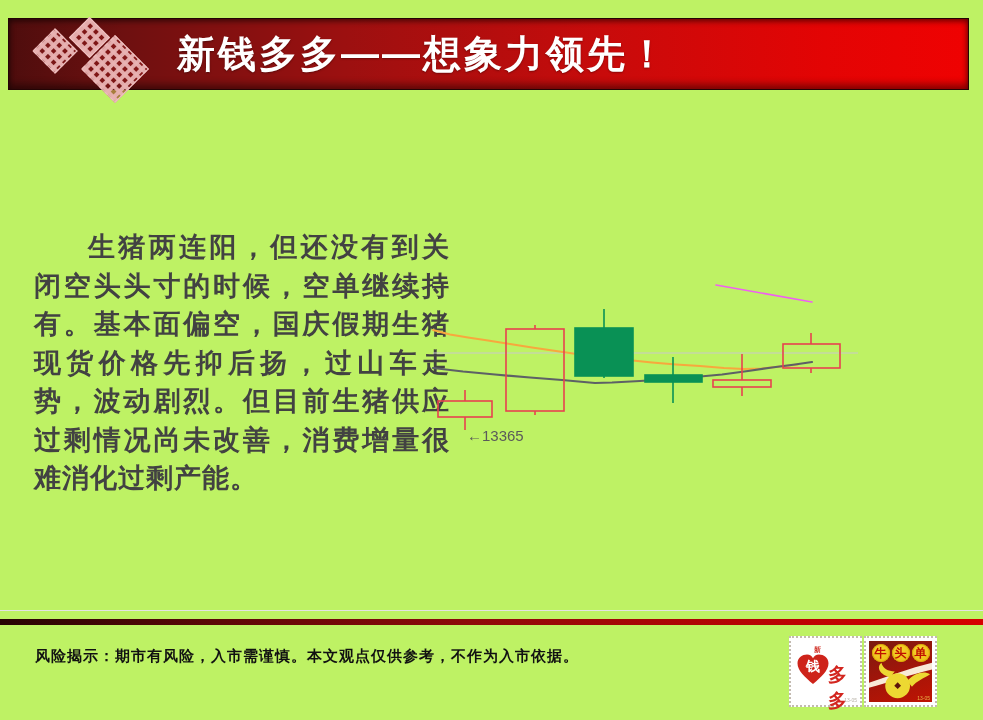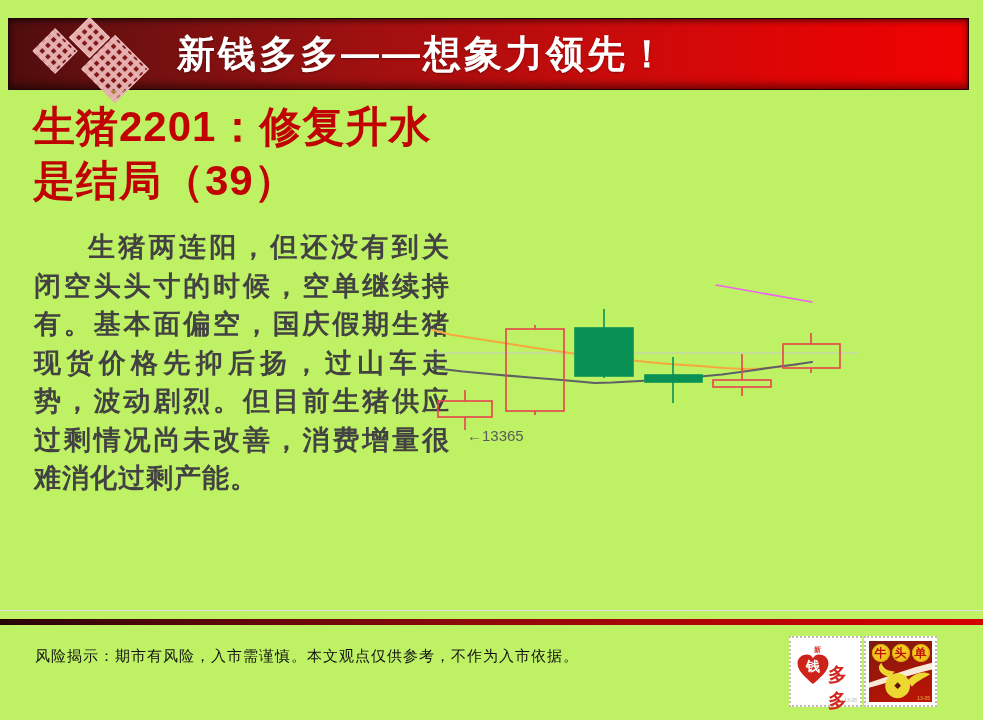--- a/index.html
+++ b/index.html
@@ -45,21 +45,21 @@
   
   #chart-svg{position:absolute;left:0;top:0;width:983px;height:720px;pointer-events:none;}
   
   .footer-faint-line{position:absolute;left:0;top:610px;width:983px;height:1px;background:#e3e3e3;}
   .footer-bar{
     position:absolute;left:0;top:619px;width:983px;height:6px;
     background:linear-gradient(90deg,#270404 0%,#5c0707 22%,#8e0a0a 48%,#b50404 75%,#d60000 100%);
   }
   .disclaimer{
     position:absolute;left:35px;top:647px;color:#111;
-    font-size:15px;font-weight:normal;letter-spacing:1px;
+    font-size:15px;font-weight:bold;letter-spacing:1px;
   }
   
   .stamp{position:absolute;top:636px;width:73px;height:71px;background:#fff;border:2px dotted #c3bab0;box-sizing:border-box;}
   .stamp-qdd{left:789px;}
   .stamp-ntd{left:864px;}
   .stamp-qdd .tiny-top{position:absolute;left:23px;top:7px;font-size:7px;color:#d2342a;font-weight:bold;}
   .heart{position:absolute;left:5px;top:16px;width:34px;height:31px;}
   .heart svg{position:absolute;left:0;top:0;width:100%;height:100%;}
   .heart-char{
     position:absolute;left:0;top:4px;width:100%;text-align:center;
@@ -88,21 +88,20 @@
 
   <header class="banner">
     <div class="banner-logo">
       <span class="diamond d1"></span>
       <span class="diamond d2"></span>
       <span class="diamond d3"></span>
     </div>
     <div class="banner-title">新钱多多——想象力领先！</div>
   </header>
 
-  <h1 class="slide-title"><span>生猪2201：修复升水</span><br><span>是结局（39）</span></h1>
 
   <p class="body-text">生猪两连阳，但还没有到关闭空头头寸的时候，空单继续持有。基本面偏空，国庆假期生猪现货价格先抑后扬，过山车走势，波动剧烈。但目前生猪供应过剩情况尚未改善，消费增量很难消化过剩产能。</p>
 
   <svg id="chart-svg" viewBox="0 0 983 720" xmlns="http://www.w3.org/2000/svg">
       <line x1="433" x2="858" y1="353" y2="353" stroke="#c9c9c9" stroke-width="1"></line>
       <polyline points="433,330 450,334.5 468,337.5 488,340.5 510,344 532,347.5 556,351 580,354.5 604,357.5 628,360 652,362.5 676,364.5 700,366 724,368 744,369 762,368.5 780,366.5 798,364.5" fill="none" stroke="#f7a83d" stroke-width="2" stroke-linecap="round" stroke-linejoin="round"></polyline>
       <polyline points="433,368 463,371.5 495,374.5 530,377.5 562,380 595,383 612,382.5 640,381 668,379 695,377 722,374.5 748,371 772,367.5 795,364.5 812,362" fill="none" stroke="#5d6166" stroke-width="2.2" stroke-linecap="round" stroke-linejoin="round"></polyline>
       <polyline points="716,285 812,302" fill="none" stroke="#f05ef2" stroke-width="1.6" stroke-linecap="round" stroke-linejoin="round"></polyline>
       <line x1="465" x2="465" y1="390" y2="401" stroke="#e8414f" stroke-width="1.6"></line>
       <line x1="465" x2="465" y1="417" y2="430" stroke="#e8414f" stroke-width="1.6"></line>

